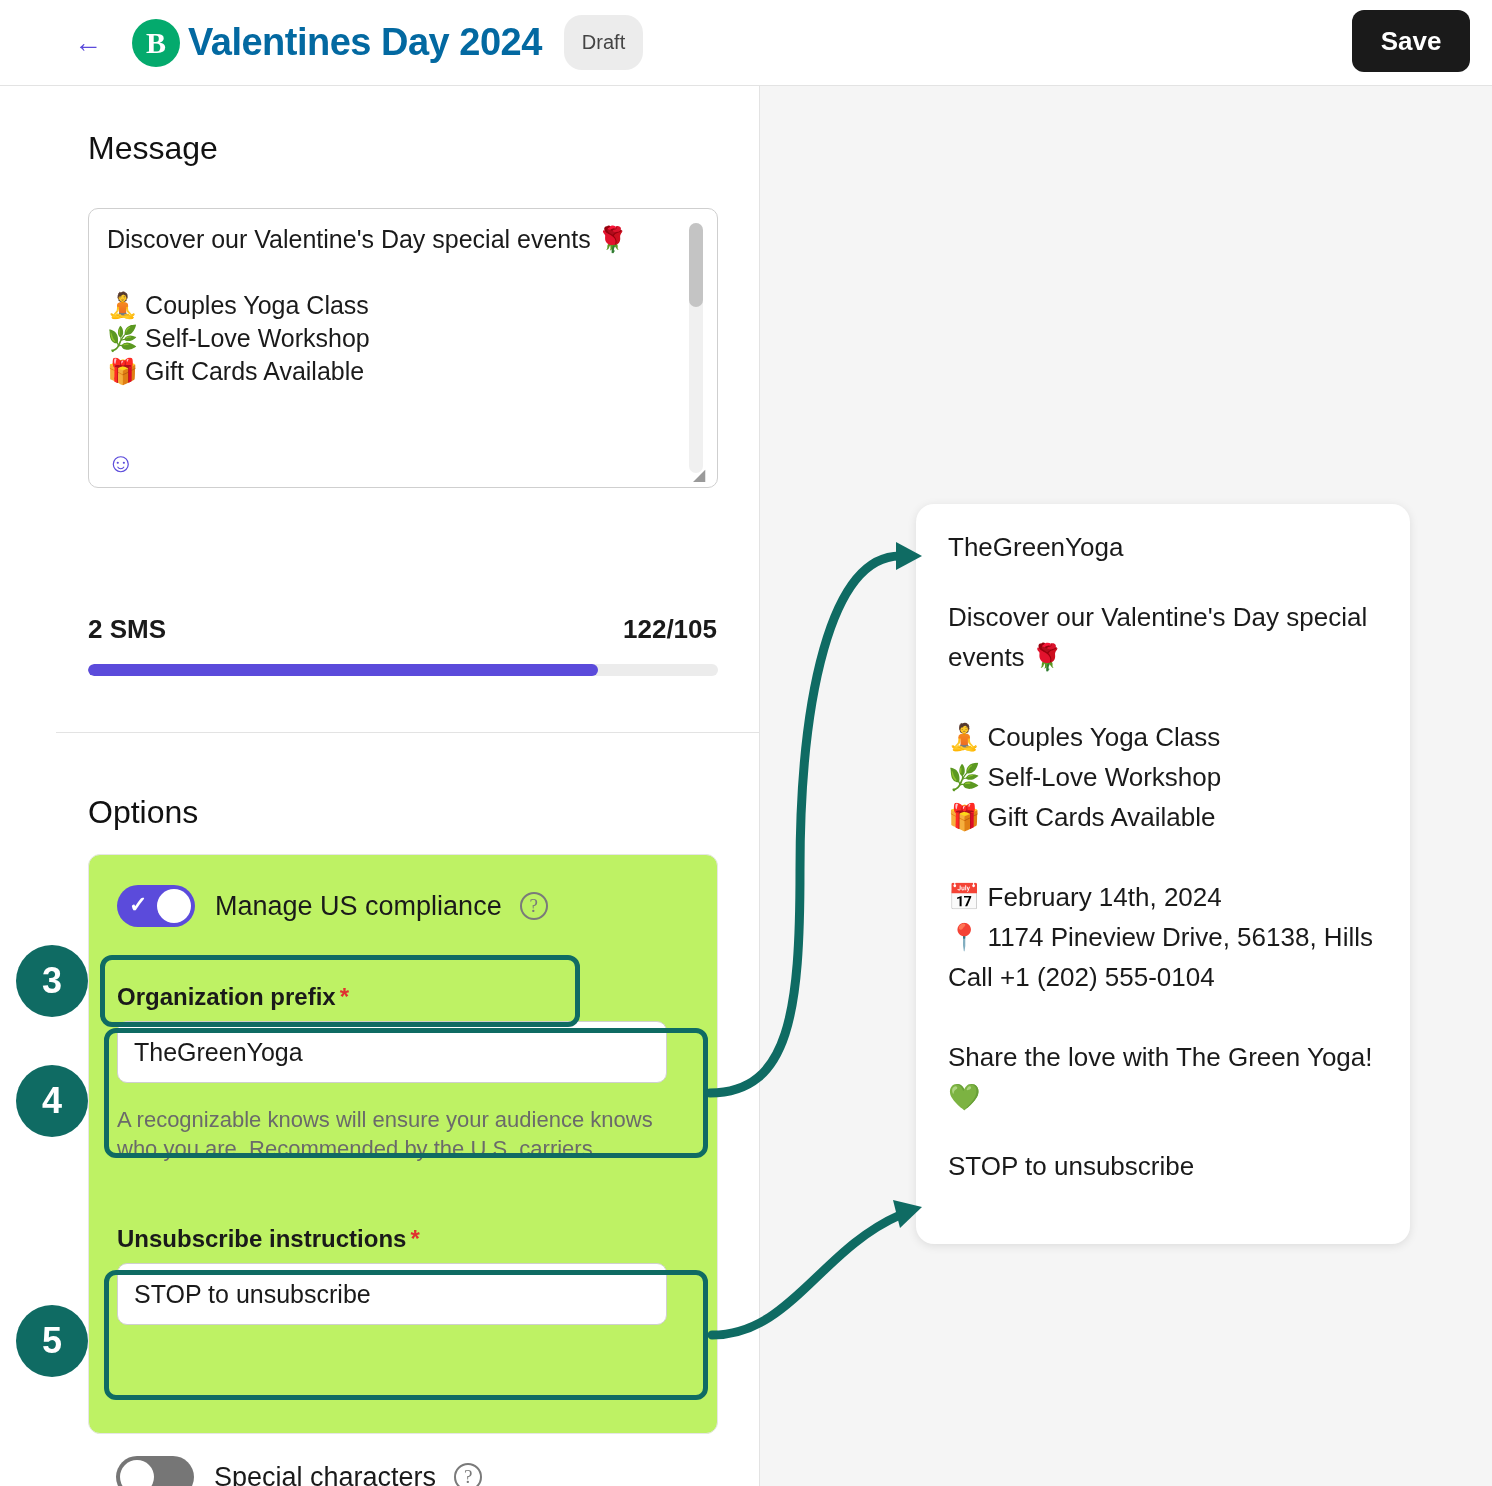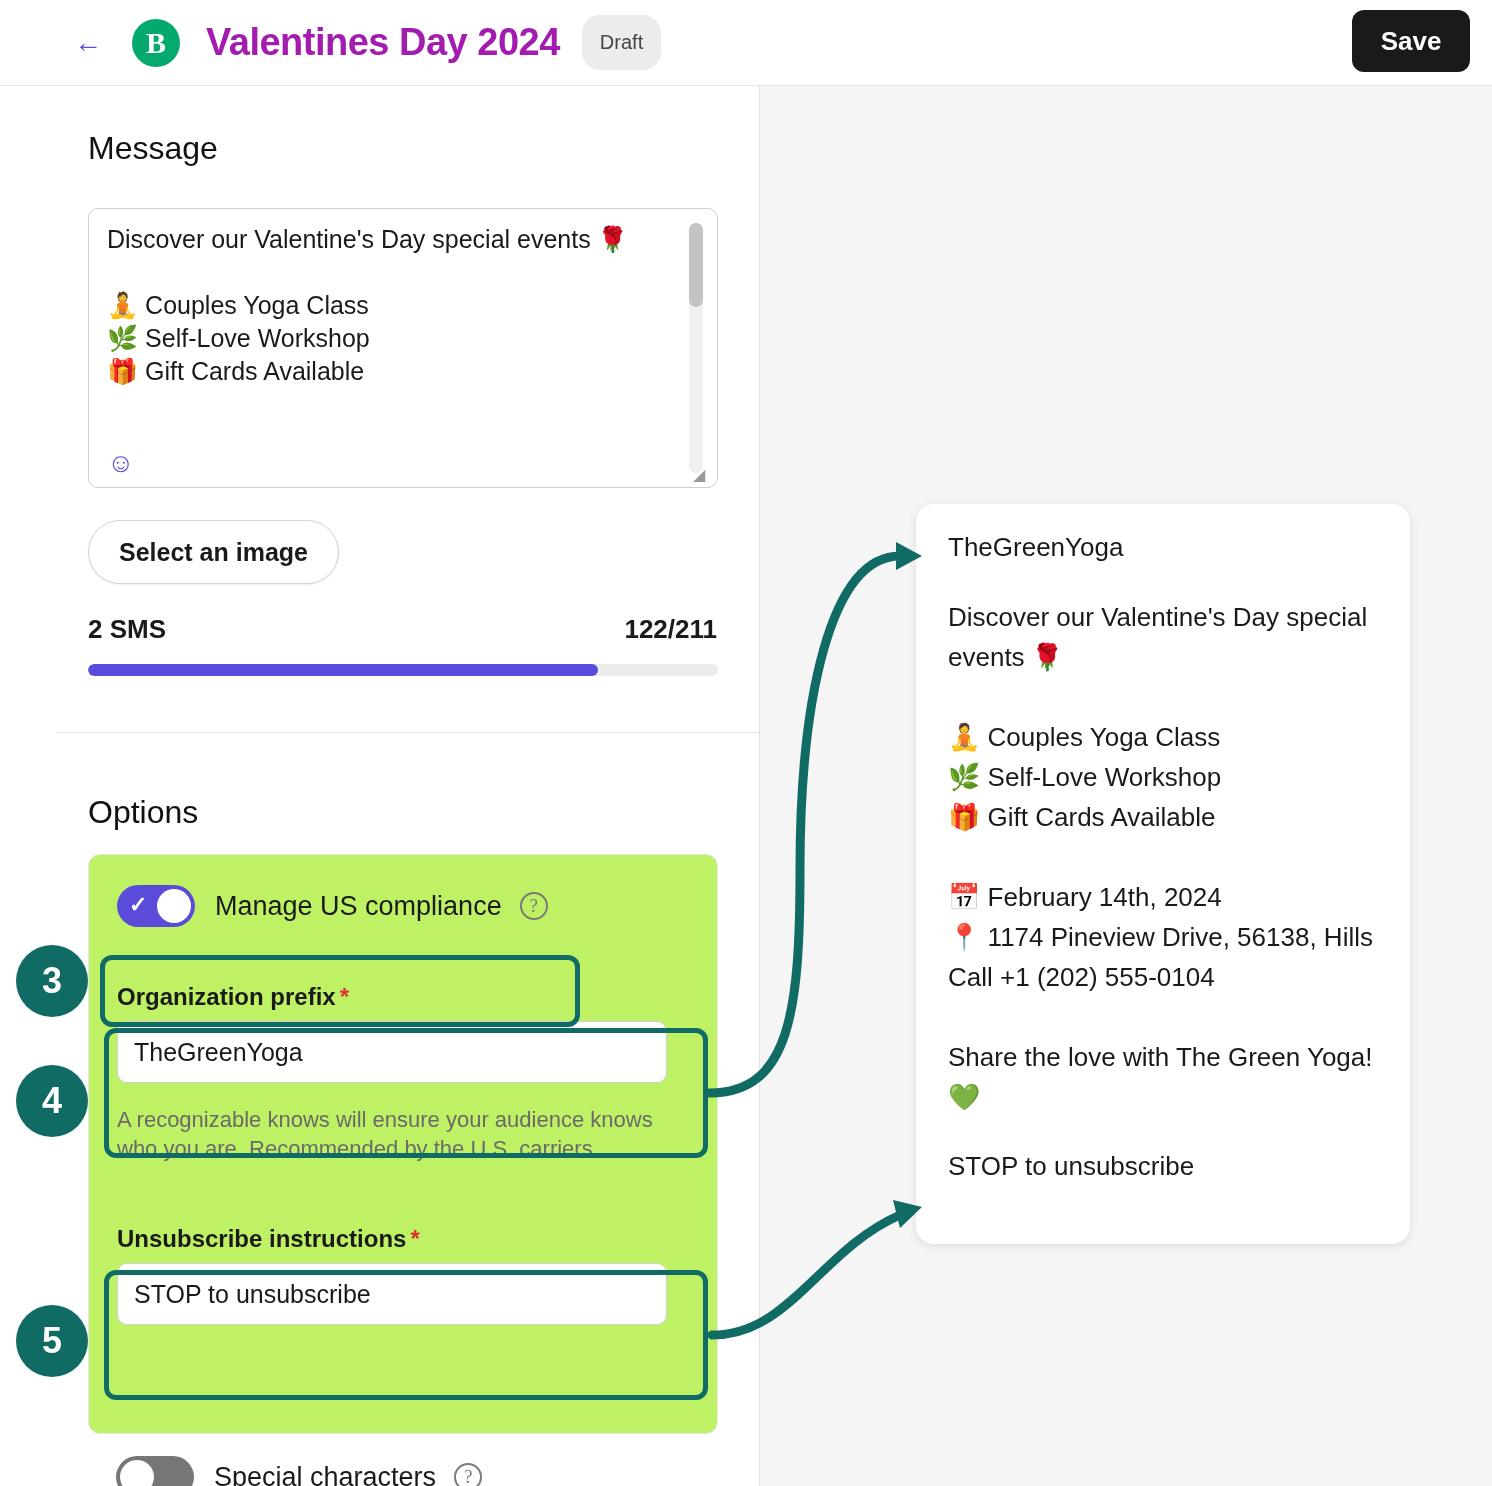--- a/index.html
+++ b/index.html
@@ -36,24 +36,24 @@
     margin-left: 30px;
     width: 48px; height: 48px;
     border-radius: 50%;
     background: #04aa6d;
     color: #ffffff;
     display: flex; align-items: center; justify-content: center;
     font-weight: bold; font-size: 30px;
     font-family: "Liberation Serif", serif;
   }
   .page-title {
-    margin-left: 26px;
+    margin-left: 8px;
     font-size: 38px;
     font-weight: bold;
-    color: #a21caf;
+    color: #0369a1;
     letter-spacing: -0.5px;
   }
   .status-badge {
     margin-left: 22px;
     background: #ececec;
     color: #444444;
     border-radius: 18px;
     padding: 16px 18px;
     font-size: 20px;
   }
@@ -353,24 +353,23 @@
 🧘 Couples Yoga Class
 🌿 Self-Love Workshop
 🎁 Gift Cards Available</div>
       <div class="msg-scrollbar">
           <div class="thumb"></div>
         </div>
       <div class="emoji-btn">☺</div>
       <div class="resize-grip">◢</div>
     </div>
 
-    <button class="select-image-btn">Select an image</button>
 
     <div class="sms-count">2 SMS</div>
-    <div class="char-count">122/211</div>
+    <div class="char-count">122/105</div>
 
     <div class="progress-track">
       <div class="progress-fill" id="progress-fill" style="width: 81%;"></div>
     </div>
 
     <div class="divider"></div>
 
     <div class="section-title" id="options-title">Options</div>
 
     <div class="options-card">

